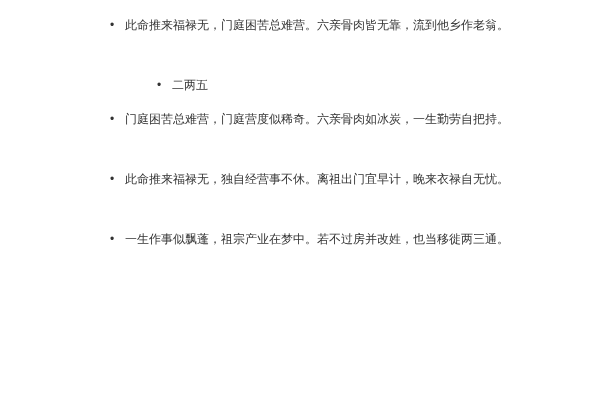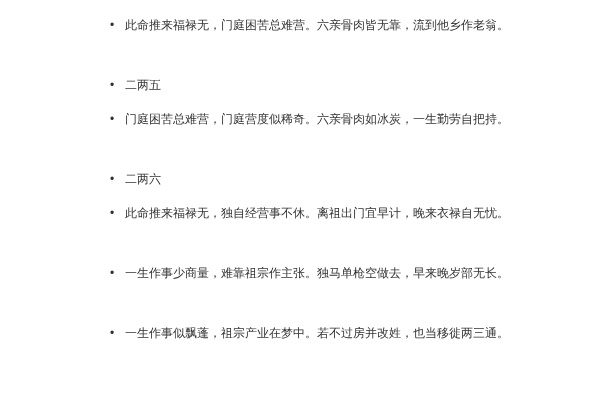--- a/index.html
+++ b/index.html
@@ -34,28 +34,27 @@
     top: 0;
     color: #333333;
     font-size: 12px;
     line-height: 16px;
   }
   ul.doc-list li.verse {
     margin-bottom: 44px;
   }
   ul.doc-list li.weight-label {
     margin-bottom: 18px;
+    margin-left: 47px;
   }
 </style>
 </head>
 <body>
 
 <div>
   <ul class="doc-list">
     <li class="verse">此命推来福禄无，门庭困苦总难营。六亲骨肉皆无靠，流到他乡作老翁。</li>
     <li class="weight-label">二两五</li>
     <li class="verse">门庭困苦总难营，门庭营度似稀奇。六亲骨肉如冰炭，一生勤劳自把持。</li>
-    <li class="weight-label">二两六</li>
     <li class="verse">此命推来福禄无，独自经营事不休。离祖出门宜早计，晚来衣禄自无忧。</li>
-    <li class="verse">一生作事少商量，难靠祖宗作主张。独马单枪空做去，早来晚岁部无长。</li>
     <li class="verse">一生作事似飘蓬，祖宗产业在梦中。若不过房并改姓，也当移徙两三通。</li>
   </ul>
 </div>
 
 </body></html>

